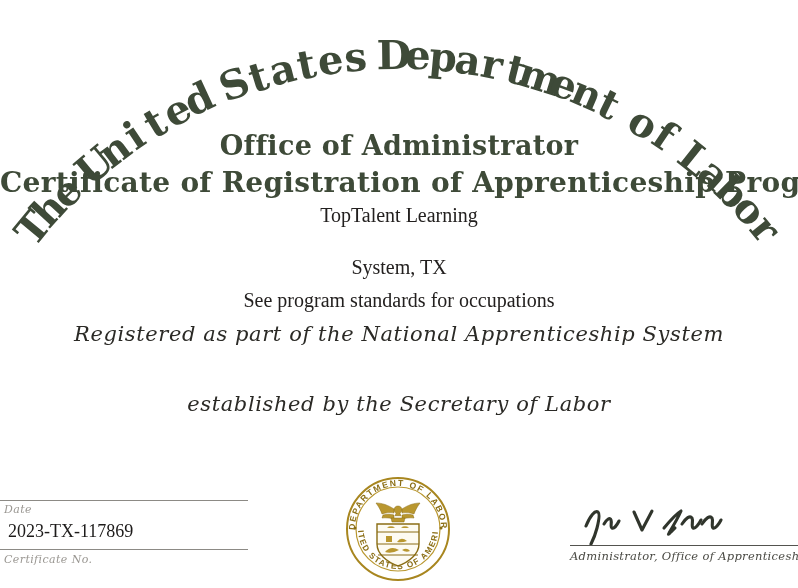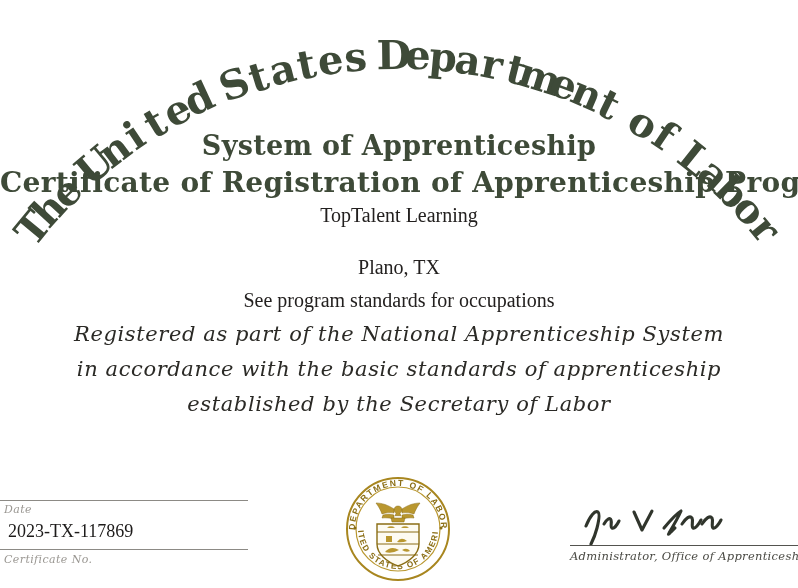--- a/index.html
+++ b/index.html
@@ -222,33 +222,32 @@
       <span class="arch-letter" style="font-size: 40px; left: 632.666px; top: 139.583px; transform: translate(-50%, -100%) rotate(30.9007deg);">o</span>
       <span class="arch-letter" style="font-size: 40px; left: 652.731px; top: 152.316px; transform: translate(-50%, -100%) rotate(33.8935deg);">f</span>
       <span class="arch-letter" style="font-size: 40px; left: 667.809px; top: 162.894px; transform: translate(-50%, -100%) rotate(36.2129deg);">&nbsp;</span>
       <span class="arch-letter" style="font-size: 40px; left: 682.445px; top: 174.073px; transform: translate(-50%, -100%) rotate(38.5324deg);">L</span>
       <span class="arch-letter" style="font-size: 40px; left: 700.642px; top: 189.358px; transform: translate(-50%, -100%) rotate(41.5252deg);">a</span>
       <span class="arch-letter" style="font-size: 40px; left: 718.016px; top: 205.571px; transform: translate(-50%, -100%) rotate(44.518deg);">b</span>
       <span class="arch-letter" style="font-size: 40px; left: 734.519px; top: 222.67px; transform: translate(-50%, -100%) rotate(47.5108deg);">o</span>
       <span class="arch-letter" style="font-size: 40px; left: 750.107px; top: 240.606px; transform: translate(-50%, -100%) rotate(50.5036deg);">r</span>
     </div>
 
-  <div class="gothic-line" id="gothic-office">System of Apprenticeship</div>
+  <div class="gothic-line" id="gothic-office">Office of Administrator</div>
 
   <div class="gothic-line" id="gothic-certificate">Certificate of Registration of Apprenticeship Program</div>
 
   <div class="body-line" id="org-name">TopTalent Learning</div>
 
-  <div class="body-line" id="org-city">Plano, TX</div>
+  <div class="body-line" id="org-city">System, TX</div>
 
   <div class="body-line" id="org-occ">See program standards for occupations</div>
 
   <div class="script-line" id="script-1">Registered as part of the National Apprenticeship System</div>
 
-  <div class="script-line" id="script-2">in accordance with the basic standards of apprenticeship</div>
 
   <div class="script-line" id="script-3">established by the Secretary of Labor</div>
 
   <div id="date-rule"></div>
   <div id="date-label">Date</div>
 
   <div id="reg-value">2023-TX-117869</div>
   <div id="reg-rule"></div>
   <div id="reg-label">Certificate No.</div>
 

